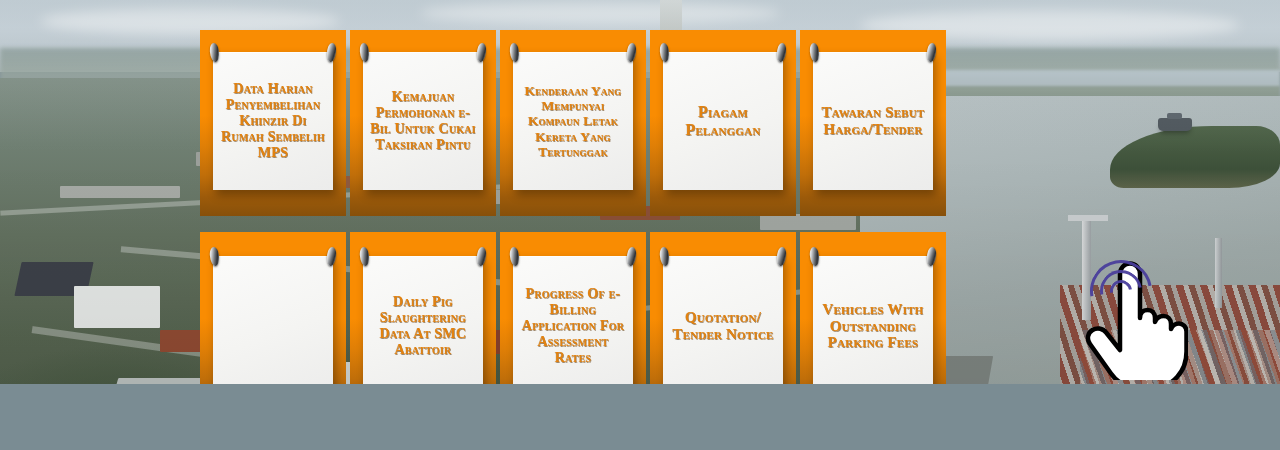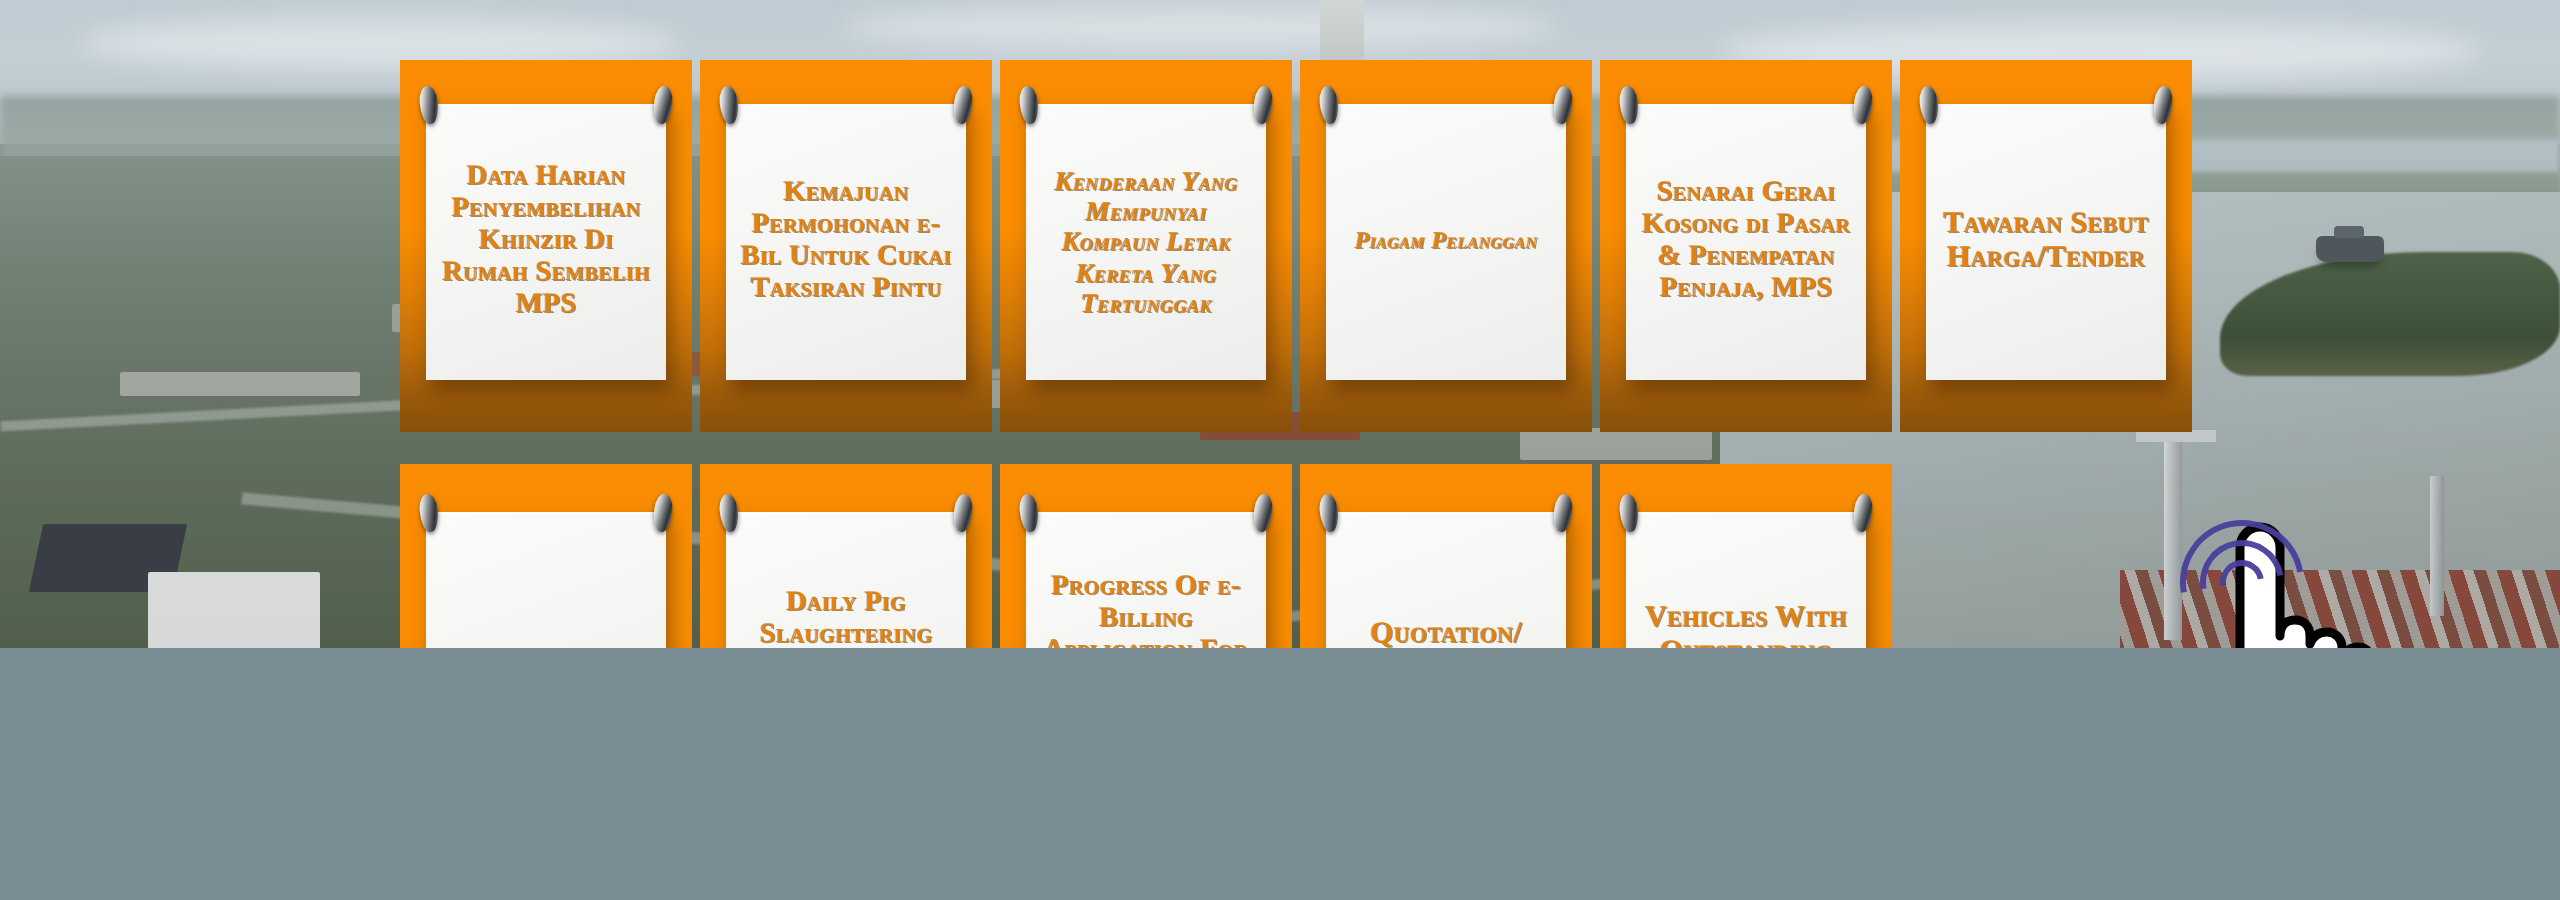--- a/index.html
+++ b/index.html
@@ -7,21 +7,21 @@
 
   html,body{
     width:1280px; height:450px;
     overflow:hidden;
     font-family:"Liberation Serif", serif;
     background:#7a8c93;
   }
 
   #stage{
     position:relative;
-    width:1280px; height:324px;
+    width:1280px; height:384px;
     overflow:hidden;
     padding-left:16px;
   }
 
   
   .bg{ position:absolute; inset:0; overflow:hidden; }
 
   
   .bg-sky{
     position:absolute; left:0; top:0; width:1280px; height:72px;
@@ -190,24 +190,24 @@
     font-size:15px;
     line-height:1.12;
     letter-spacing:.2px;
     text-align:center;
     color:#e3820f;
     text-shadow:
        0.6px 0.6px 0 rgba(90,50,0,.55),
       -0.4px 0 0 rgba(120,70,0,.25);
     word-break:normal;
   }
-  .t-xs{ font-size:13.5px;font-style:italic; }
+  .t-xs{ font-size:13.5px; }
   .t-sm{ font-size:14.2px; }
   .t-md{ font-size:15px; }
-  .t-lg{ font-size:12px;font-style:italic; }
+  .t-lg{ font-size:16px; }
 
   
   .cursor{
     position:absolute;
     left:1082px; top:252px;
     width:106px; height:128px;
     pointer-events:none;
   }
   .ripple{
     position:absolute; left:4px; top:0;
@@ -311,27 +311,20 @@
       </div>
 
       <div class="tile">
         <div class="paper">
           <span class="clip clip-l"></span>
           <span class="clip clip-r"></span>
           <div class="tile-title t-lg">Piagam Pelanggan</div>
         </div>
       </div>
 
-      <div class="tile">
-        <div class="paper">
-          <span class="clip clip-l"></span>
-          <span class="clip clip-r"></span>
-          <div class="tile-title t-sm">Senarai Gerai Kosong di Pasar &amp; Penempatan Penjaja, MPS</div>
-        </div>
-      </div>
 
       <div class="tile">
         <div class="paper">
           <span class="clip clip-l"></span>
           <span class="clip clip-r"></span>
           <div class="tile-title t-md">Tawaran Sebut Harga/Tender</div>
         </div>
       </div>
 
     </div>

